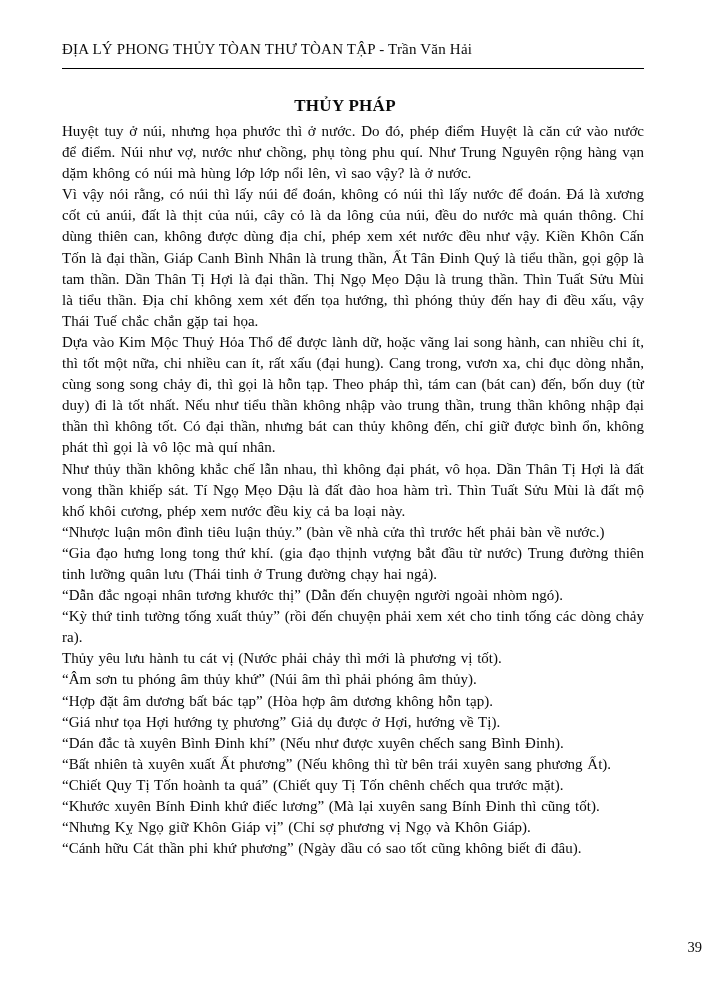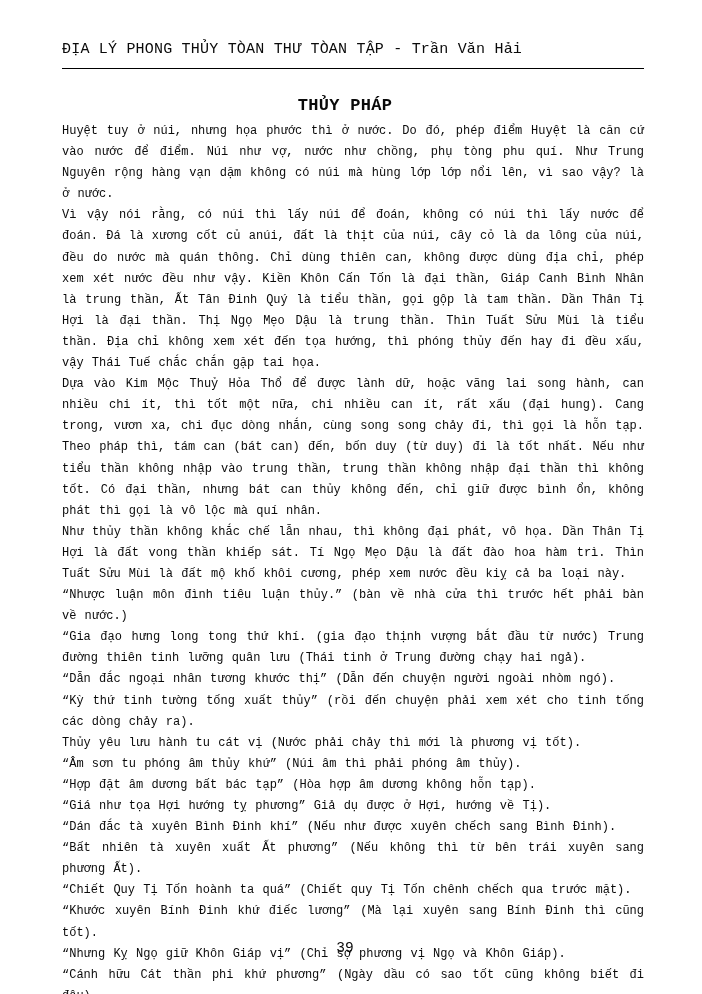--- a/index.html
+++ b/index.html
@@ -7,21 +7,21 @@
     padding: 0;
     background: #ffffff;
   }
   .page {
     position: relative;
     width: 702px;
     height: 994px;
     margin: 0 auto;
     background: #ffffff;
     color: #0a0a0a;
-    font-family: Liberation Mono, monospace;
+    font-family: Liberation Serif, serif;
     overflow: hidden;
   }
   .running-header {
     position: absolute;
     top: 41px;
     left: 62px;
     right: 58px;
     font-size: 15px;
     letter-spacing: 0.2px;
     white-space: nowrap;
@@ -43,35 +43,35 @@
     text-align: center;
     font-weight: bold;
     font-size: 17px;
     letter-spacing: 0.3px;
   }
   .doc-body {
     position: absolute;
     top: 121px;
     left: 62px;
     right: 58px;
-    font-size: 12px;
+    font-size: 15px;
     line-height: 21.1px;
     text-align: justify;
     word-spacing: 1px;
   }
   .para {
     margin: 0;
     padding: 0;
   }
   .page-footer {
     position: absolute;
     bottom: 38px;
     left: 0;
-    right: 12px;
-    text-align: center;
+    right: 0;
+    text-align: right;
     font-size: 14.5px;
   }
 </style>
 </head>
 <body>
 
 <div class="page">
 
   <div class="running-header">ĐỊA LÝ PHONG THỦY TÒAN THƯ  TÒAN TẬP -  Trần Văn Hải</div>
 

